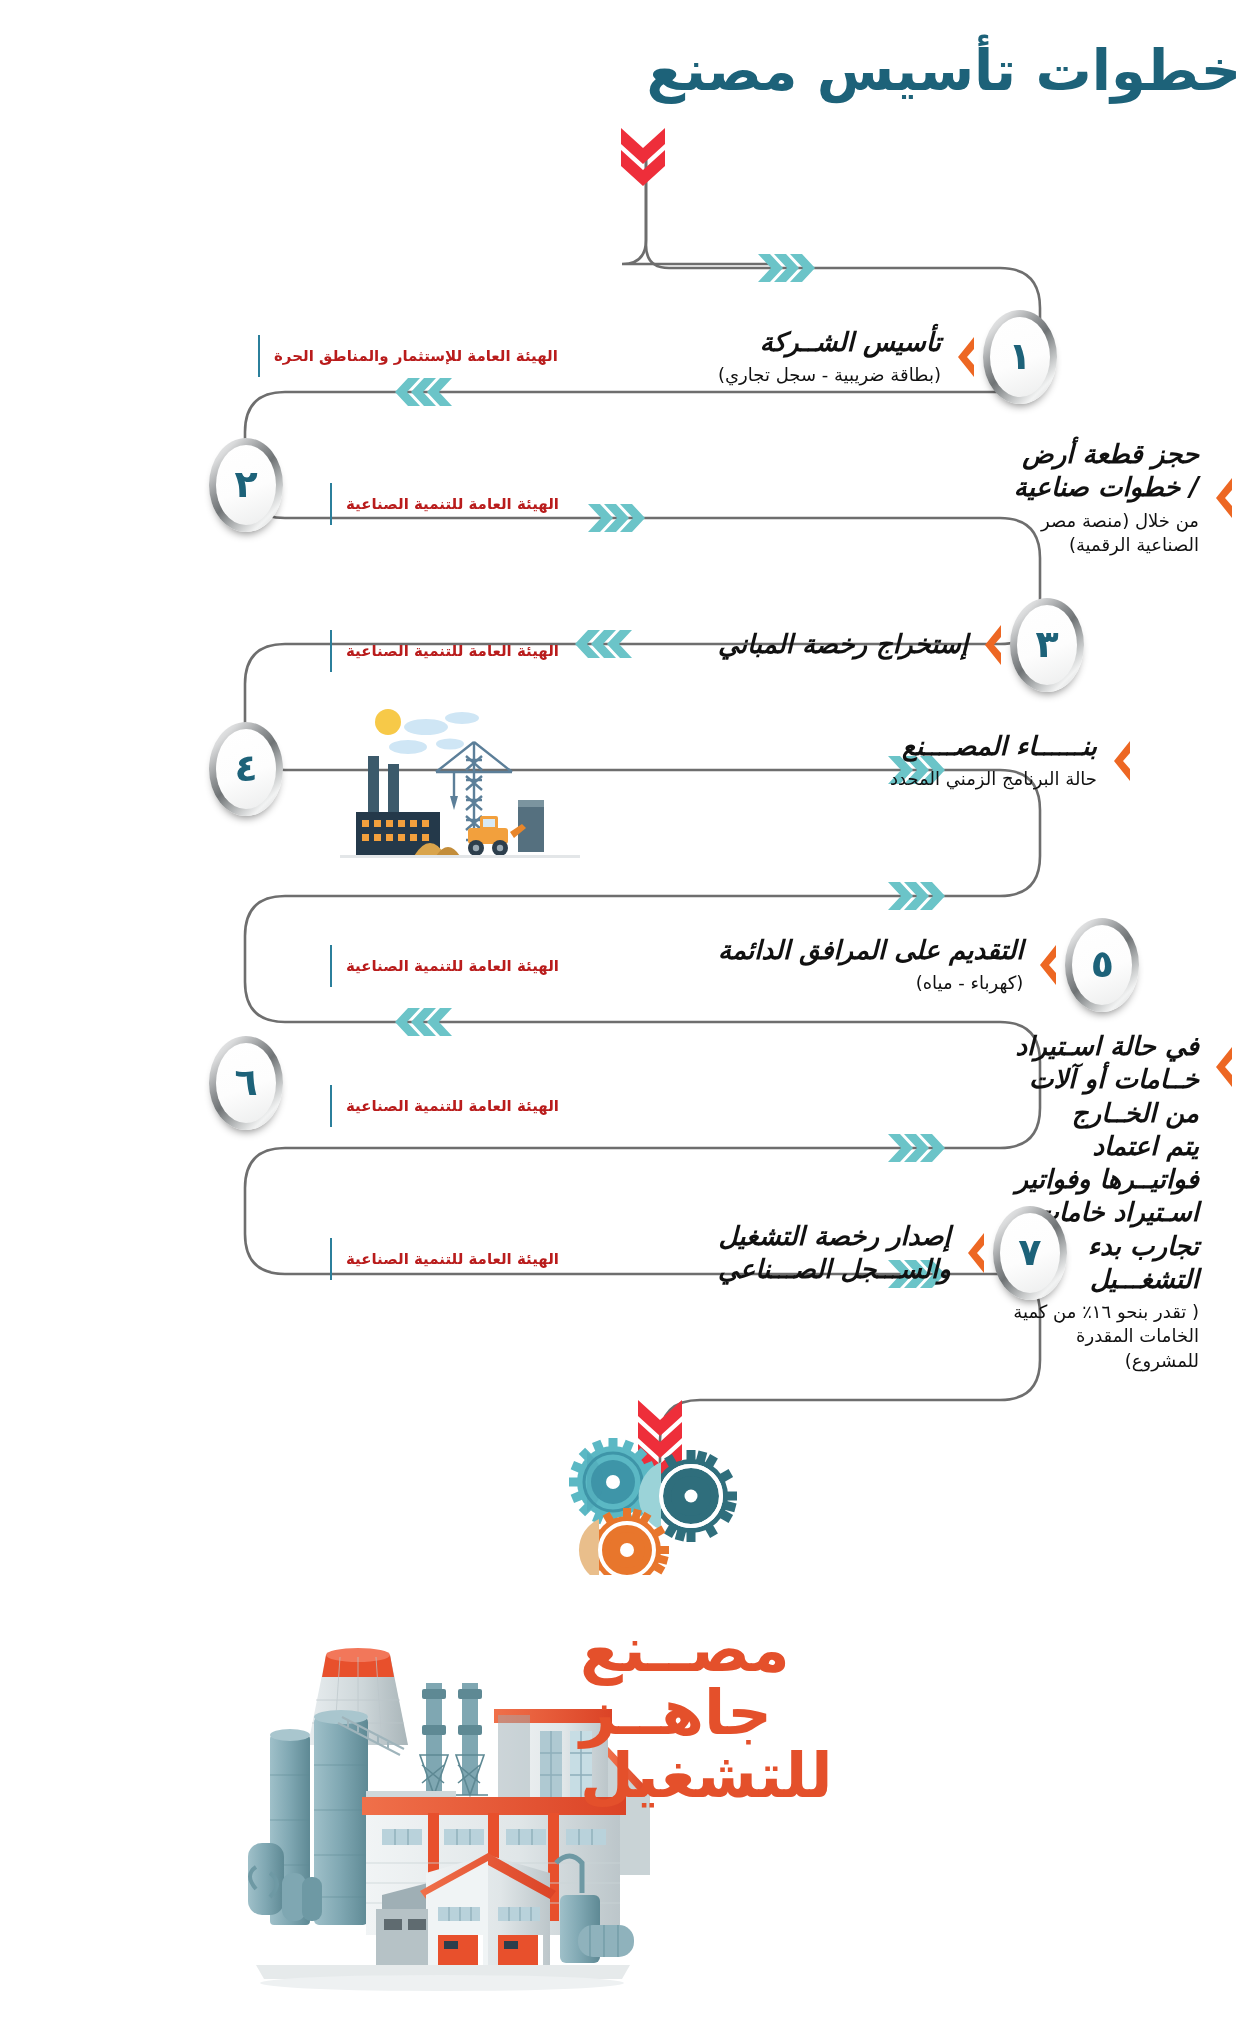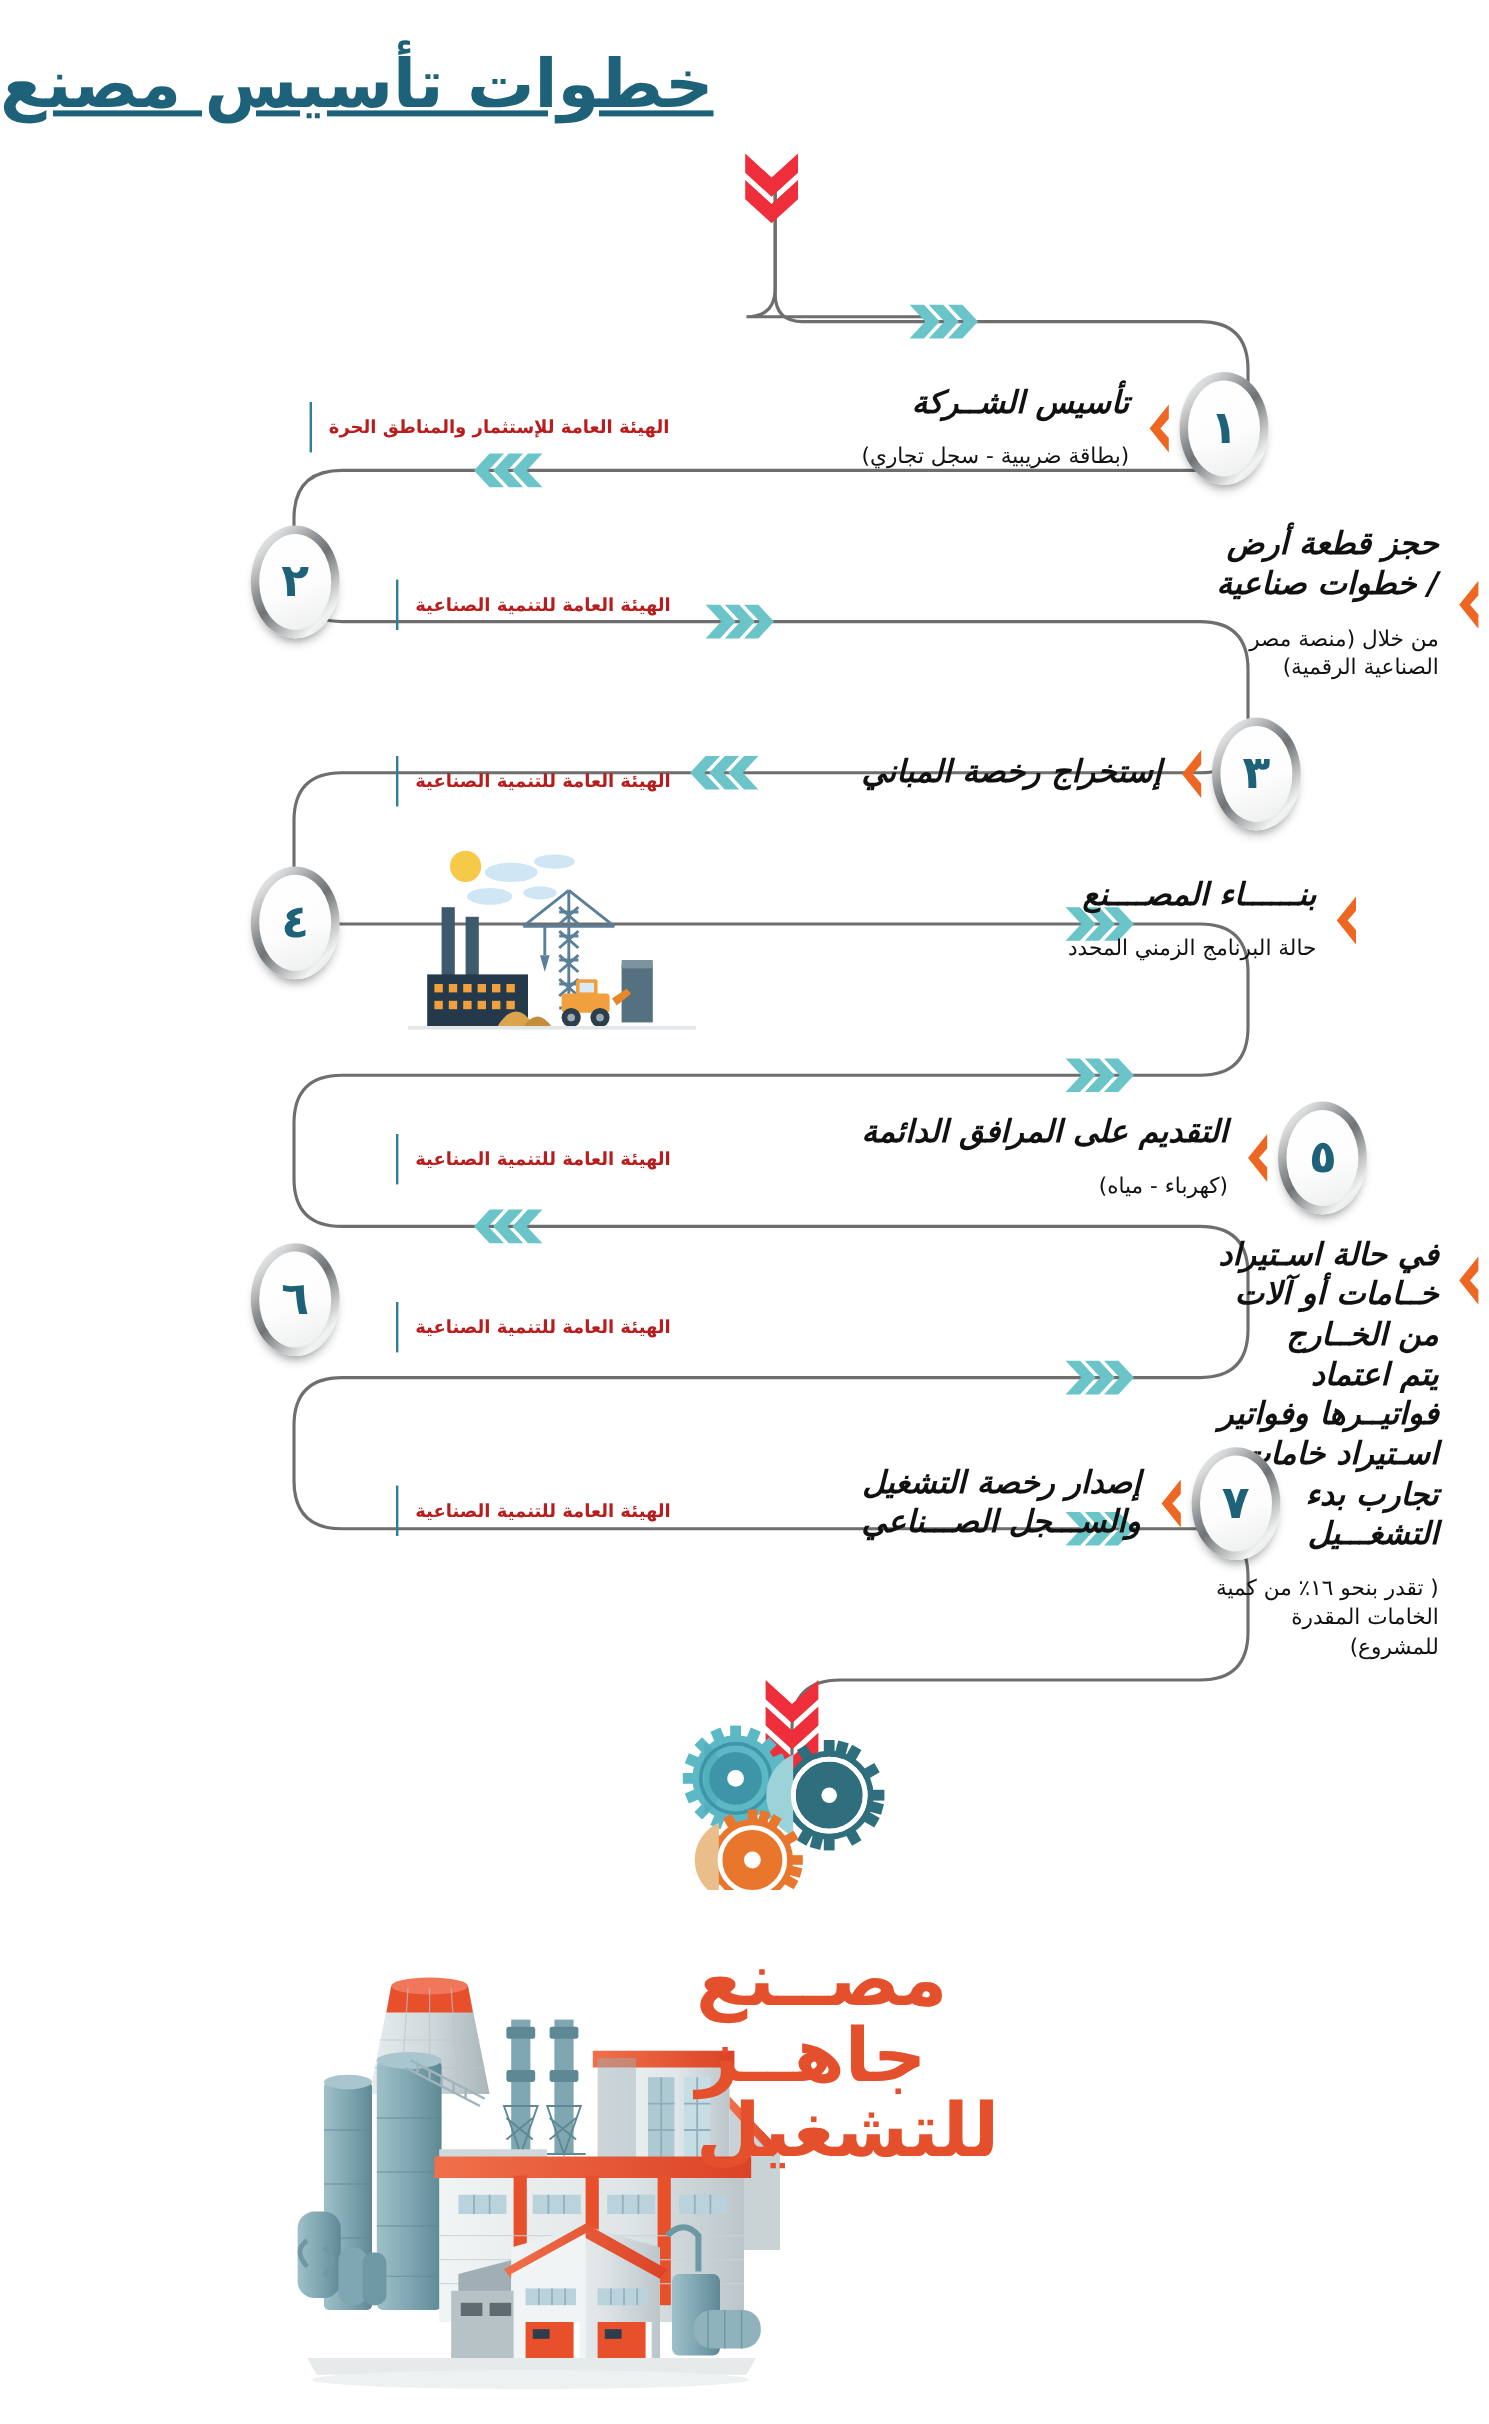--- a/index.html
+++ b/index.html
@@ -17,27 +17,26 @@
     height: 2020px;
     background: #fff;
   }
 
   
   .page-title {
     position: absolute;
     top: 38px;
     left: 0;
     width: 1241px;
-    text-align: left;
+    text-align: right;
     font-size: 56px;
     font-weight: bold;
     color: #1d6279;
     letter-spacing: -1px;
     direction: rtl;
-    text-decoration: underline;
   }
 
   
   #track {
     position: absolute;
     top: 0; left: 0;
     width: 1241px;
     height: 2020px;
     pointer-events: none;
   }
@@ -105,21 +104,21 @@
     color: #111111;
     line-height: 1.28;
     white-space: pre-line;
     letter-spacing: -.3px;
     font-style: italic;
   }
   .step-sub {
     font-size: 18px;
     color: #111111;
     line-height: 1.35;
-    margin-top: 16px;
+    margin-top: 4px;
     font-weight: normal;
   }
 
   
   .authority {
     position: absolute;
     display: flex;
     align-items: center;
     direction: rtl;
     font-size: 15px;

